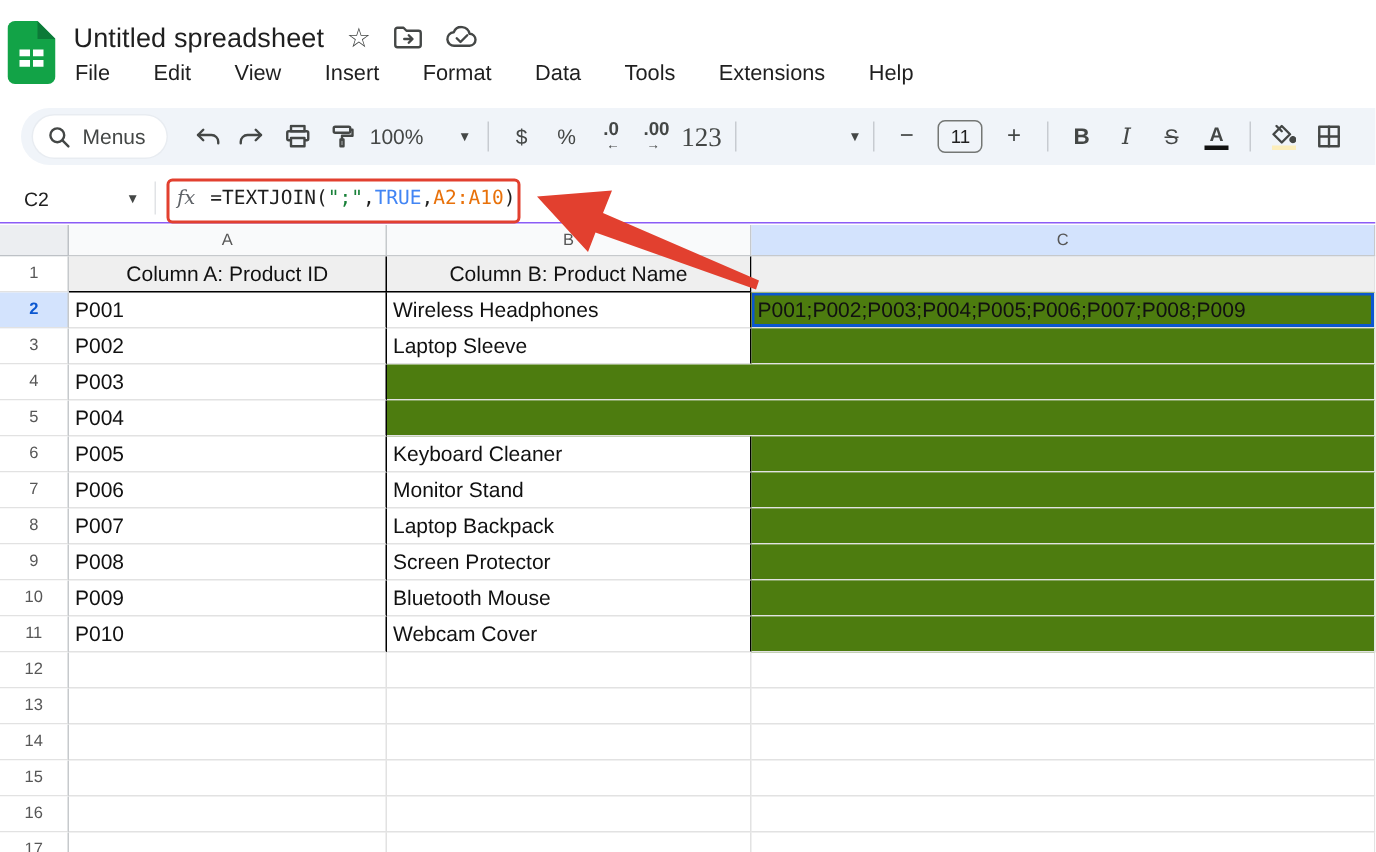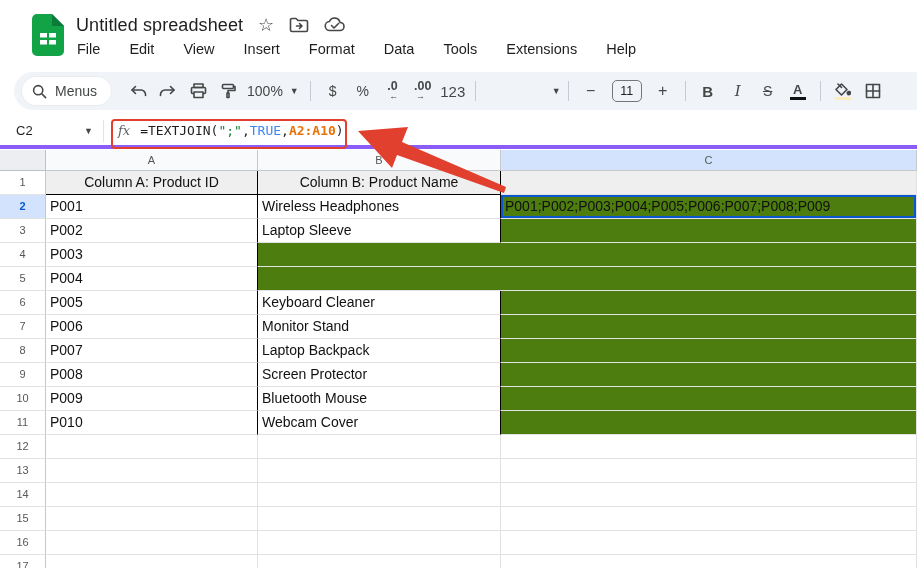--- a/index.html
+++ b/index.html
@@ -1,64 +1,64 @@
 <!DOCTYPE html>
 <html><head>
 <meta charset="utf-8">
 <style>
   * { margin:0; padding:0; box-sizing:border-box; }
   html,body { width:917px; height:568px; overflow:hidden; background:#fff;
     font-family:"Liberation Sans", sans-serif; position:relative; }
 
   
   .topbar { position:absolute; top:0; left:0; width:100%; height:66px; background:#fff;
-    display:flex; align-items:flex-start; padding:12px 0 0 32px; }
+    display:flex; align-items:flex-start; padding:12px 0 0 5px; }
   .logo { width:32px; height:42px; margin-top:2px; }
   .title-area { margin-left:12px; }
   .title-row { display:flex; align-items:center; gap:15px; height:26px; }
   .doc-title { font-size:18px; color:#1f1f1f; letter-spacing:.1px; }
   .tb-icon { color:#444746; font-size:18px; line-height:1; display:inline-flex; align-items:center; }
   .menu-bar { display:flex; gap:13px; margin-top:1px; margin-left:-7px; }
   .menu-item { font-size:14.5px; color:#1f1f1f; padding:2px 8px; border-radius:9px; cursor:default; }
 
   
   .toolbar { position:absolute; top:72px; left:14px; right:0; height:38px; background:#f0f4f9;
     border-radius:20px 0 0 20px; display:flex; align-items:center; padding:0 16px 0 8px; }
   .menus-pill { background:#fff; border-radius:16px; height:28px; display:flex; align-items:center;
     gap:8px; padding:0 14px 0 10px; margin-right:12px; box-shadow:0 0 0 1px rgba(0,0,0,0.03); }
   .menus-pill span { font-size:14px; color:#444746; }
   .tbtn { min-width:30px; height:28px; display:flex; align-items:center; justify-content:center;
     border-radius:4px; color:#444746; font-size:14px; position:relative; }
   .caret { font-size:9px; color:#444746; margin-left:3px; }
   .tdiv { width:1px; height:20px; background:#c7cbd1; margin:0 7px; }
-  .zoom-btn { gap:4px; padding:0 4px; }
+  .zoom-btn { gap:20px; padding:0 4px; }
   .dec-wrap { display:inline-flex; flex-direction:column; align-items:flex-start; line-height:10px; }
   .dec-wrap .num { font-size:12.5px; font-weight:bold; }
   .dec-wrap .darr { font-size:9px; margin-left:2px; }
   .fontname-space { width:66px; }
   .fontsize-box { width:30px; height:22px; border:1px solid #747775; border-radius:5px;
     display:flex; align-items:center; justify-content:center; font-size:12.5px; color:#1f1f1f; margin:0 6px; }
   .b-bold { font-weight:bold; font-size:15px; }
   .b-italic { font-family:"DejaVu Serif", serif; font-style:italic; font-size:15px; }
   .b-strike { font-size:14px; text-decoration:line-through; }
   .stack { display:flex; flex-direction:column; align-items:center; line-height:13px; }
   .stack .bar { width:16px; height:3px; margin-top:1px; }
   .bar-black { background:#111; }
   .bar-yellow { background:#fceebc; }
 
   
   .fbar { position:absolute; top:116px; left:0; right:0; height:33px; background:#fff;
-    border-bottom:4px solid #8b5cf6; display:flex; align-items:center; }
+    border-bottom:1px solid #8b5cf6; display:flex; align-items:center; }
   .namebox { width:104px; display:flex; align-items:center; justify-content:space-between;
     padding:0 10px 0 16px; border-right:1px solid #e1e3e6; height:22px; }
   .namebox .ref { font-size:13px; color:#1f1f1f; }
   .fx { font-family:"DejaVu Serif", serif; font-style:italic; font-size:13px; color:#5f6368;
     margin:0 10px 0 14px; }
   .ftext { font-family:"DejaVu Sans Mono", monospace; font-size:13px; color:#1f1f1f; white-space:pre; }
-  .seg-green { color:#188038; } .seg-blue { color:#4285f4; } .seg-orange { color:#e8710a;font-weight:bold; }
+  .seg-green { color:#188038; } .seg-blue { color:#4285f4; } .seg-orange { color:#e8710a; }
 
   
   .anno-box { position:absolute; left:111px; top:119px; width:236px; height:30px;
     border:2.5px solid #e2402f; border-radius:4px; z-index:60; pointer-events:none; }
   .anno-svg { position:absolute; left:0; top:0; z-index:59; pointer-events:none; }
 
   
   .grid { position:absolute; top:150px; left:0; right:0; bottom:0; overflow:hidden; background:#fff; }
   .colhead-row { display:flex; height:21px; }
   .corner { width:46px; background:#eceef1; border-right:1px solid #bdc1c6; border-bottom:1px solid #bdc1c6; }
@@ -174,21 +174,21 @@
       <span class="num">.0</span>
       <span class="darr">←</span>
     </span>
   </div>
   <div class="tbtn">
     <span class="dec-wrap">
       <span class="num">.00</span>
       <span class="darr">→</span>
     </span>
   </div>
-  <div class="tbtn" style="font-size:15px;">123</div>
+  <div class="tbtn" style="font-size:18px;font-family:Liberation Serif, serif;">123</div>
 
   <div class="tdiv"></div>
 
   <div class="fontname-space"></div>
   <span class="caret">▼</span>
 
   <div class="tdiv"></div>
 
   <div class="tbtn" style="font-size:16px;">−</div>
   <div class="fontsize-box">11</div>

